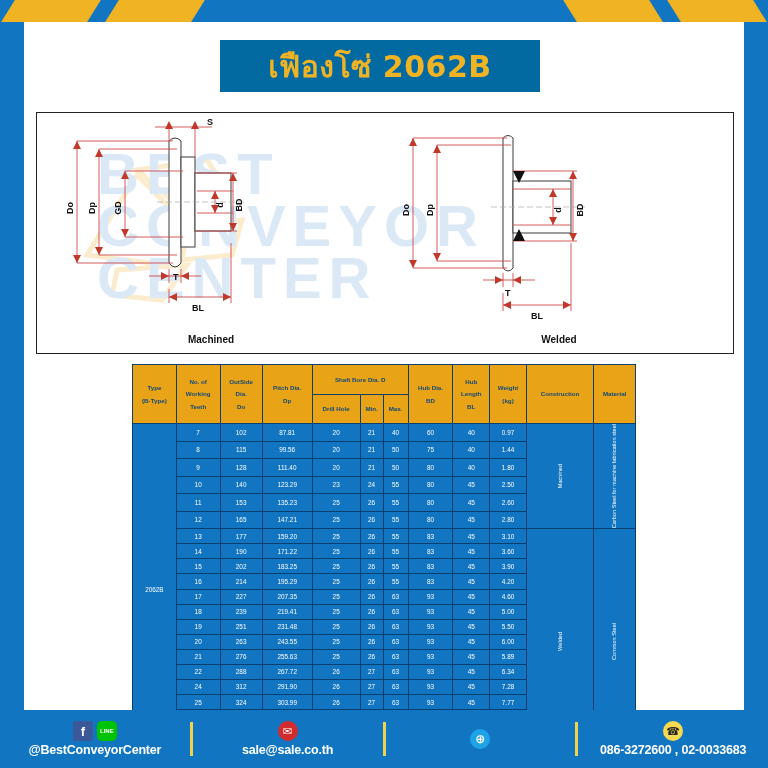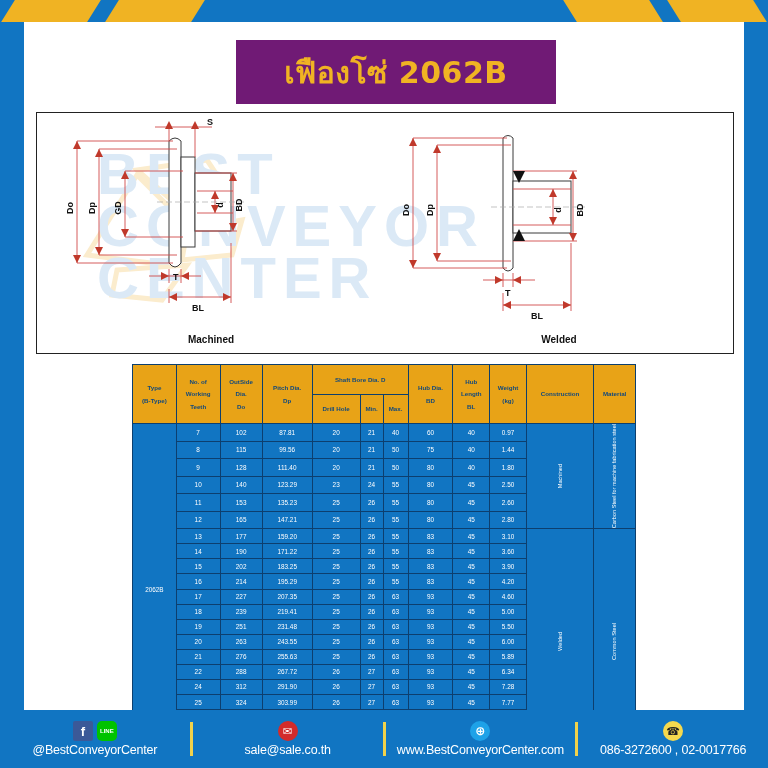--- a/index.html
+++ b/index.html
@@ -17,22 +17,22 @@
   .chev.c{right:112px;width:86px;transform:skewX(32deg);}
   .chev.d{right:8px;width:86px;transform:skewX(32deg);}
 
   
   .sheet{
     position:absolute;left:24px;top:22px;width:720px;height:688px;
     background:#ffffff;
   }
   
   .titlebar{
-    position:absolute;left:212px;top:18px;width:320px;height:64px;
-    background:#701a75;display:flex;align-items:center;justify-content:center;
+    position:absolute;left:196px;top:18px;width:320px;height:52px;
+    background:#0369a1;display:flex;align-items:center;justify-content:center;
   }
   .titlebar .t{
     color:#f0b323;font-size:30px;font-weight:bold;letter-spacing:.5px;
     font-family:"DejaVu Sans","Liberation Sans",sans-serif;
   }
 
   
   .drawbox{
     position:absolute;left:12px;top:90px;width:696px;height:240px;
     border:1.5px solid #222;background:#fff;overflow:hidden;
@@ -69,21 +69,21 @@
   td.vert span{
     display:block;writing-mode:vertical-rl;transform:rotate(180deg);
     font-size:5.6px;white-space:nowrap;margin:0 auto;
   }
 
   
   .footer{position:absolute;left:0;top:710px;width:768px;height:58px;background:#1175c2;}
   .fitems{display:flex;height:100%;align-items:center;}
   .fcol{flex:1;display:flex;flex-direction:column;align-items:center;justify-content:center;gap:2px;}
   .ficons{display:flex;gap:4px;align-items:center;}
-  .flabel{color:#fff;font-size:12.5px;font-weight:normal;letter-spacing:-.2px;}
+  .flabel{color:#fff;font-size:12.5px;font-weight:bold;letter-spacing:-.2px;}
   .sep{width:3px;height:34px;background:#f0d24b;}
   .ic{width:20px;height:20px;display:flex;align-items:center;justify-content:center;
       font-size:13px;font-weight:bold;color:#fff;}
   .ic.fb{background:#3b5998;border-radius:2px;}
   .ic.line{background:#00c300;border-radius:5px;font-size:6px;}
   .ic.mail{background:#d32b2b;border-radius:50%;font-size:11px;}
   .ic.web{background:#1ea2e8;border-radius:50%;font-size:12px;}
   .ic.tel{background:#f5d94e;border-radius:50%;color:#222;font-size:11px;}
 </style>
 </head>
@@ -563,23 +563,22 @@
         <div class="ficons">
           <div class="ic mail">✉</div>
         </div>
         <div class="flabel">sale@sale.co.th</div>
       </div>
       <div class="sep"></div>
       <div class="fcol">
         <div class="ficons">
           <div class="ic web">⊕</div>
         </div>
-        <div class="flabel">www.BestConveyorCenter.com</div>
       </div>
       <div class="sep"></div>
       <div class="fcol">
         <div class="ficons">
           <div class="ic tel">☎</div>
         </div>
-        <div class="flabel">086-3272600 , 02-0017766</div>
+        <div class="flabel">086-3272600 , 02-0033683</div>
       </div>
     </div>
 </div>
 
 </body></html>

